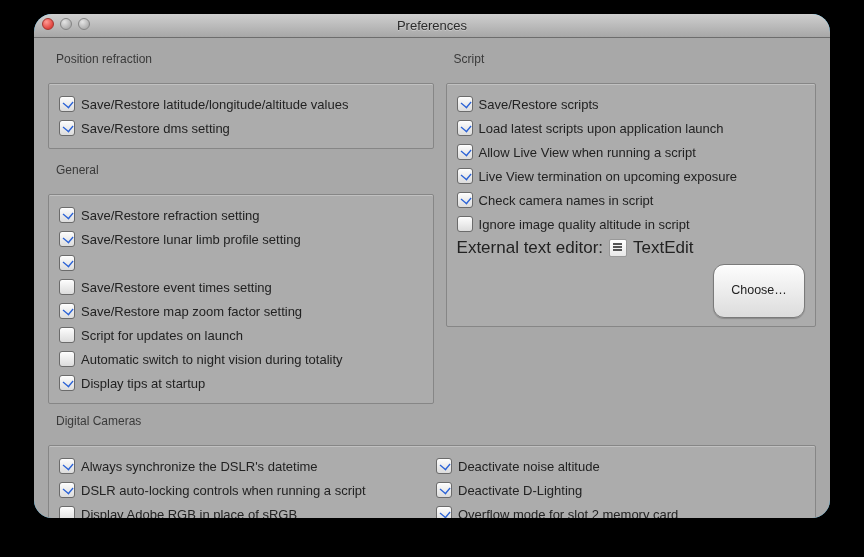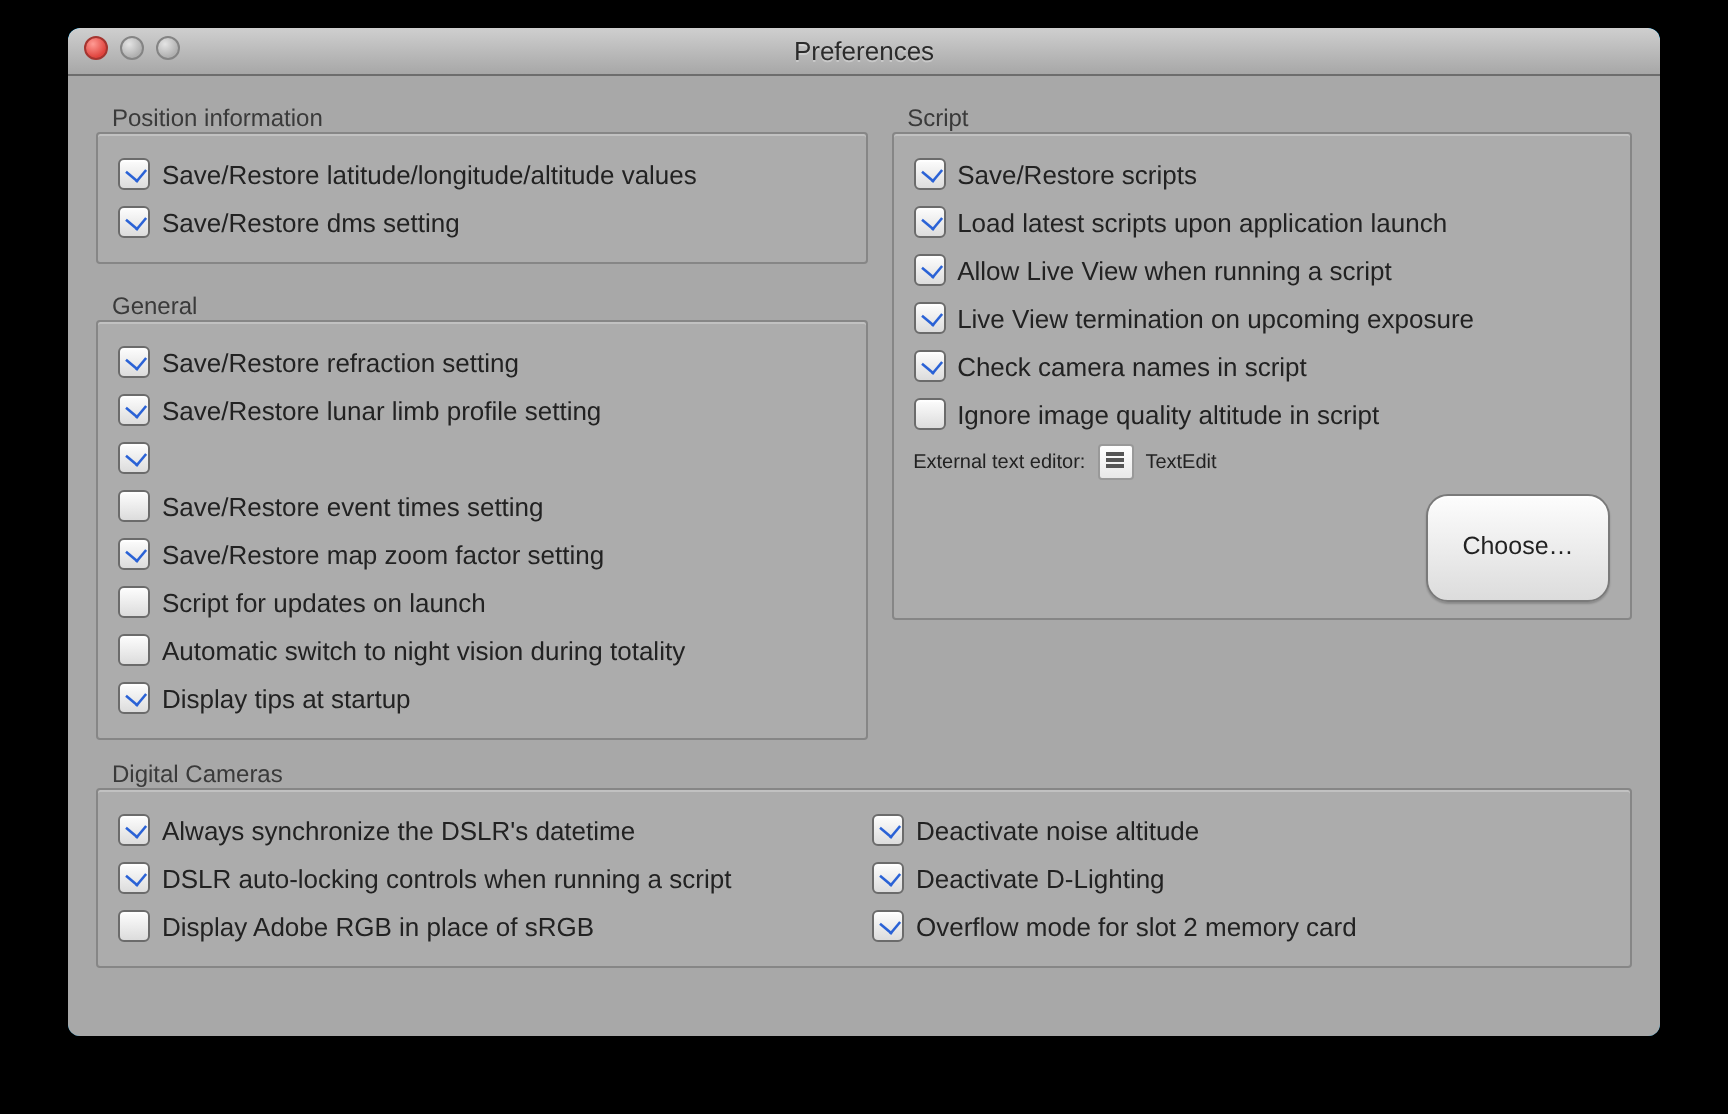--- a/index.html
+++ b/index.html
@@ -12,21 +12,21 @@
     width: 864px;
     height: 557px;
     overflow: hidden;
   }
   .window {
     position: absolute;
     left: 34px;
     top: 14px;
     width: 796px;
     height: 504px;
-    border-radius: 6px;
+    border-radius: 18px;
     box-shadow: 0 15px 40px rgba(0,0,0,0.7), 0 0 0 1px rgba(0,0,0,0.5);
     background: #0ea5e9;
     overflow: hidden;
   }
   .titlebar {
     height: 23px;
     background: linear-gradient(to bottom, #cfcfcf 0%, #a7a7a7 100%);
     border-bottom: 1px solid #6d6d6d;
     position: relative;
     text-align: center;
@@ -79,20 +79,21 @@
     font-size: 12px;
     color: #3a3a3a;
     margin: 4px 0 0 8px;
   }
   .group-box {
     border: 1px solid #868686;
     border-radius: 2px;
     background: rgba(255,255,255,0.05);
     padding: 8px 10px 8px 10px;
     box-shadow: inset 0 1px 0 rgba(255,255,255,0.25);
+    margin-top: 17px;
   }
   .row {
     display: flex;
     align-items: center;
     gap: 6px;
     height: 24px;
     font-size: 13px;
     color: #222;
   }
   .checkbox {
@@ -120,21 +121,21 @@
     box-sizing: border-box;
   }
   .label {
     white-space: nowrap;
   }
   .external-row {
     display: flex;
     align-items: center;
     gap: 6px;
     height: 24px;
-    font-size: 10px;
+    font-size: 17px;
     color: #222;
   }
   .app-icon {
     width: 16px;
     height: 16px;
     background: linear-gradient(to bottom, #fff, #e8e8e8);
     border: 1px solid #999;
     border-radius: 2px;
     position: relative;
     flex: none;
@@ -191,21 +192,21 @@
     <span>Preferences</span>
   </div>
 
   <div class="content">
 
     <div class="columns">
 
       <div class="col" style="flex:1.02">
 
         <div>
-          <div class="group-title">Position information</div>
+          <div class="group-title">Position refraction</div>
           <div class="group-box" id="box-position">
               <div class="row">
                 <div class="checkbox checked"></div>
                 <span class="label">Save/Restore latitude/longitude/altitude values</span>
               </div>
               <div class="row">
                 <div class="checkbox checked"></div>
                 <span class="label">Save/Restore dms setting</span>
               </div>
             </div>

